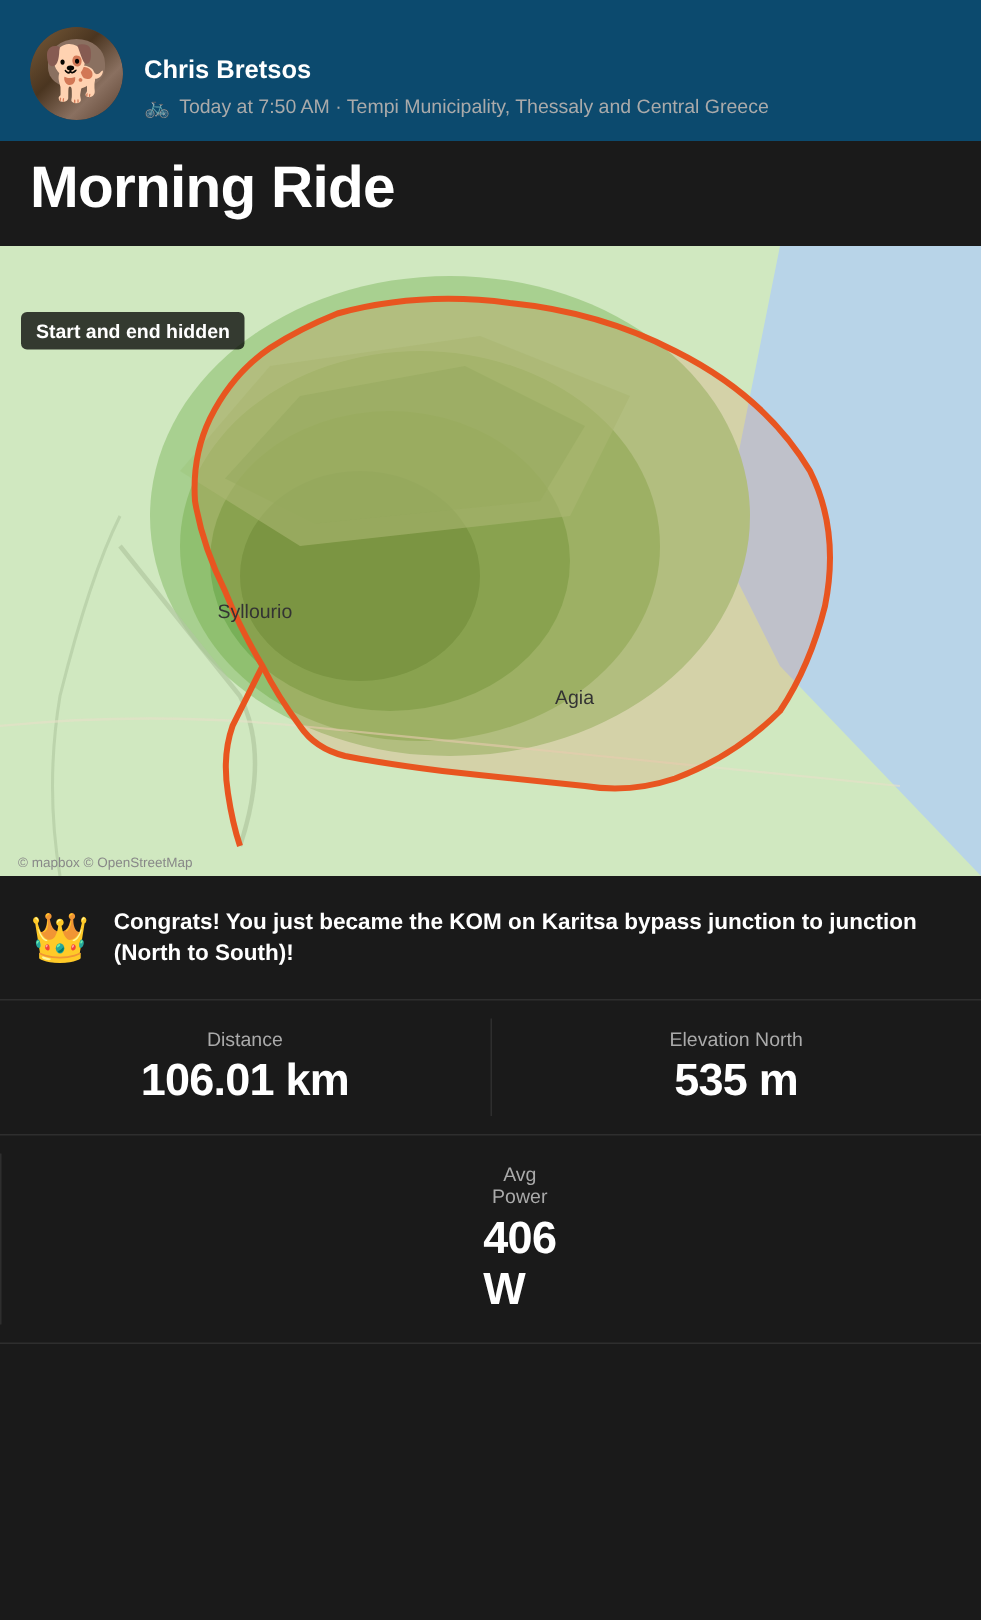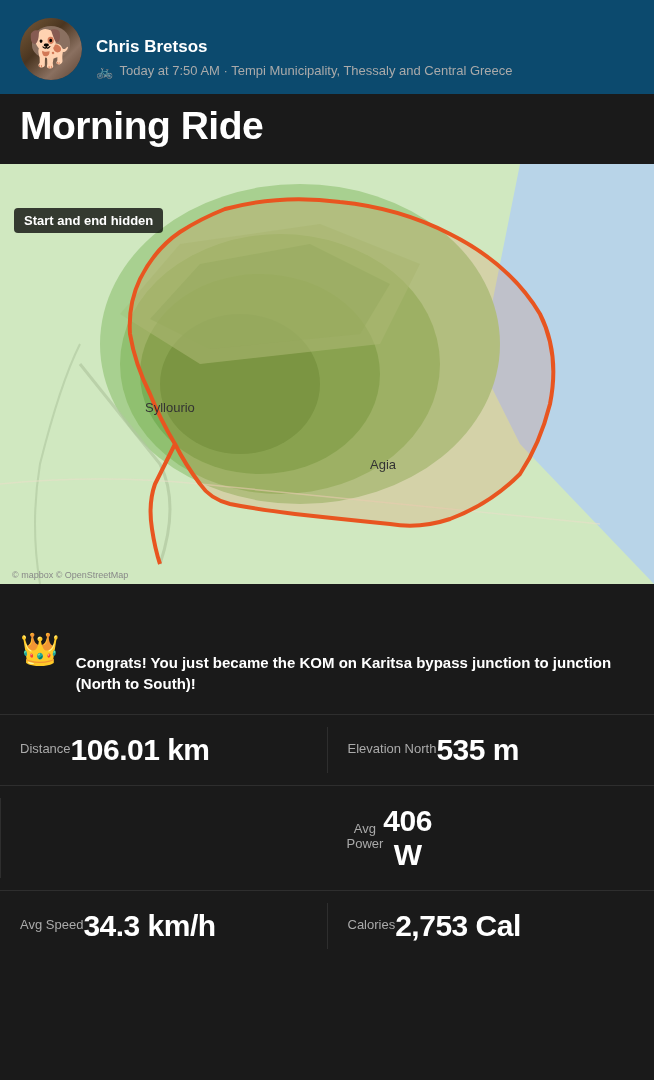--- a/index.html
+++ b/index.html
@@ -132,55 +132,53 @@
     }
     .kom-icon {
       font-size: 32px;
       flex-shrink: 0;
     }
     .kom-text {
       font-size: 15px;
       font-weight: 600;
       color: #ffffff;
       line-height: 1.4;
-      margin-top: 48px;
     }
 
     
     .stats-grid {
       display: grid;
       grid-template-columns: 1fr 1px 1fr;
       border-bottom: 1px solid #2e2e2e;
     }
     .stats-grid.last { border-bottom: none; }
 
     .stat-cell {
       padding: 18px 20px;
       display: flex;
-      flex-direction: row;
+      flex-direction: column;
       align-items: center;
     }
     .stat-divider {
       background: #2e2e2e;
       width: 1px;
       margin: 12px 0;
     }
     .stat-label {
       font-size: 13px;
       color: #aaaaaa;
       font-weight: 400;
       margin-bottom: 4px;
       text-align: center;
     }
     .stat-value {
       font-size: 30px;
       font-weight: 700;
       color: #ffffff;
       letter-spacing: -0.5px;
-      text-align: center;
     }
   </style>
 </head>
 <body>
 
 <div class="header">
   <div class="avatar">
     <div class="avatar-img"></div>
   </div>
   <div class="header-info">
@@ -276,24 +274,16 @@
 
   <div class="stats-grid">
     <div class="stat-divider"></div>
     <div class="stat-cell">
       <span class="stat-label">Avg Power</span>
       <span class="stat-value">406 W</span>
     </div>
   </div>
 
   <div class="stats-grid last">
-    <div class="stat-cell">
-      <span class="stat-label">Avg Speed</span>
-      <span class="stat-value">34.3 km/h</span>
-    </div>
     <div class="stat-divider"></div>
-    <div class="stat-cell">
-      <span class="stat-label">Calories</span>
-      <span class="stat-value">2,753 Cal</span>
-    </div>
   </div>
 
 </div>
 
 </body></html>

